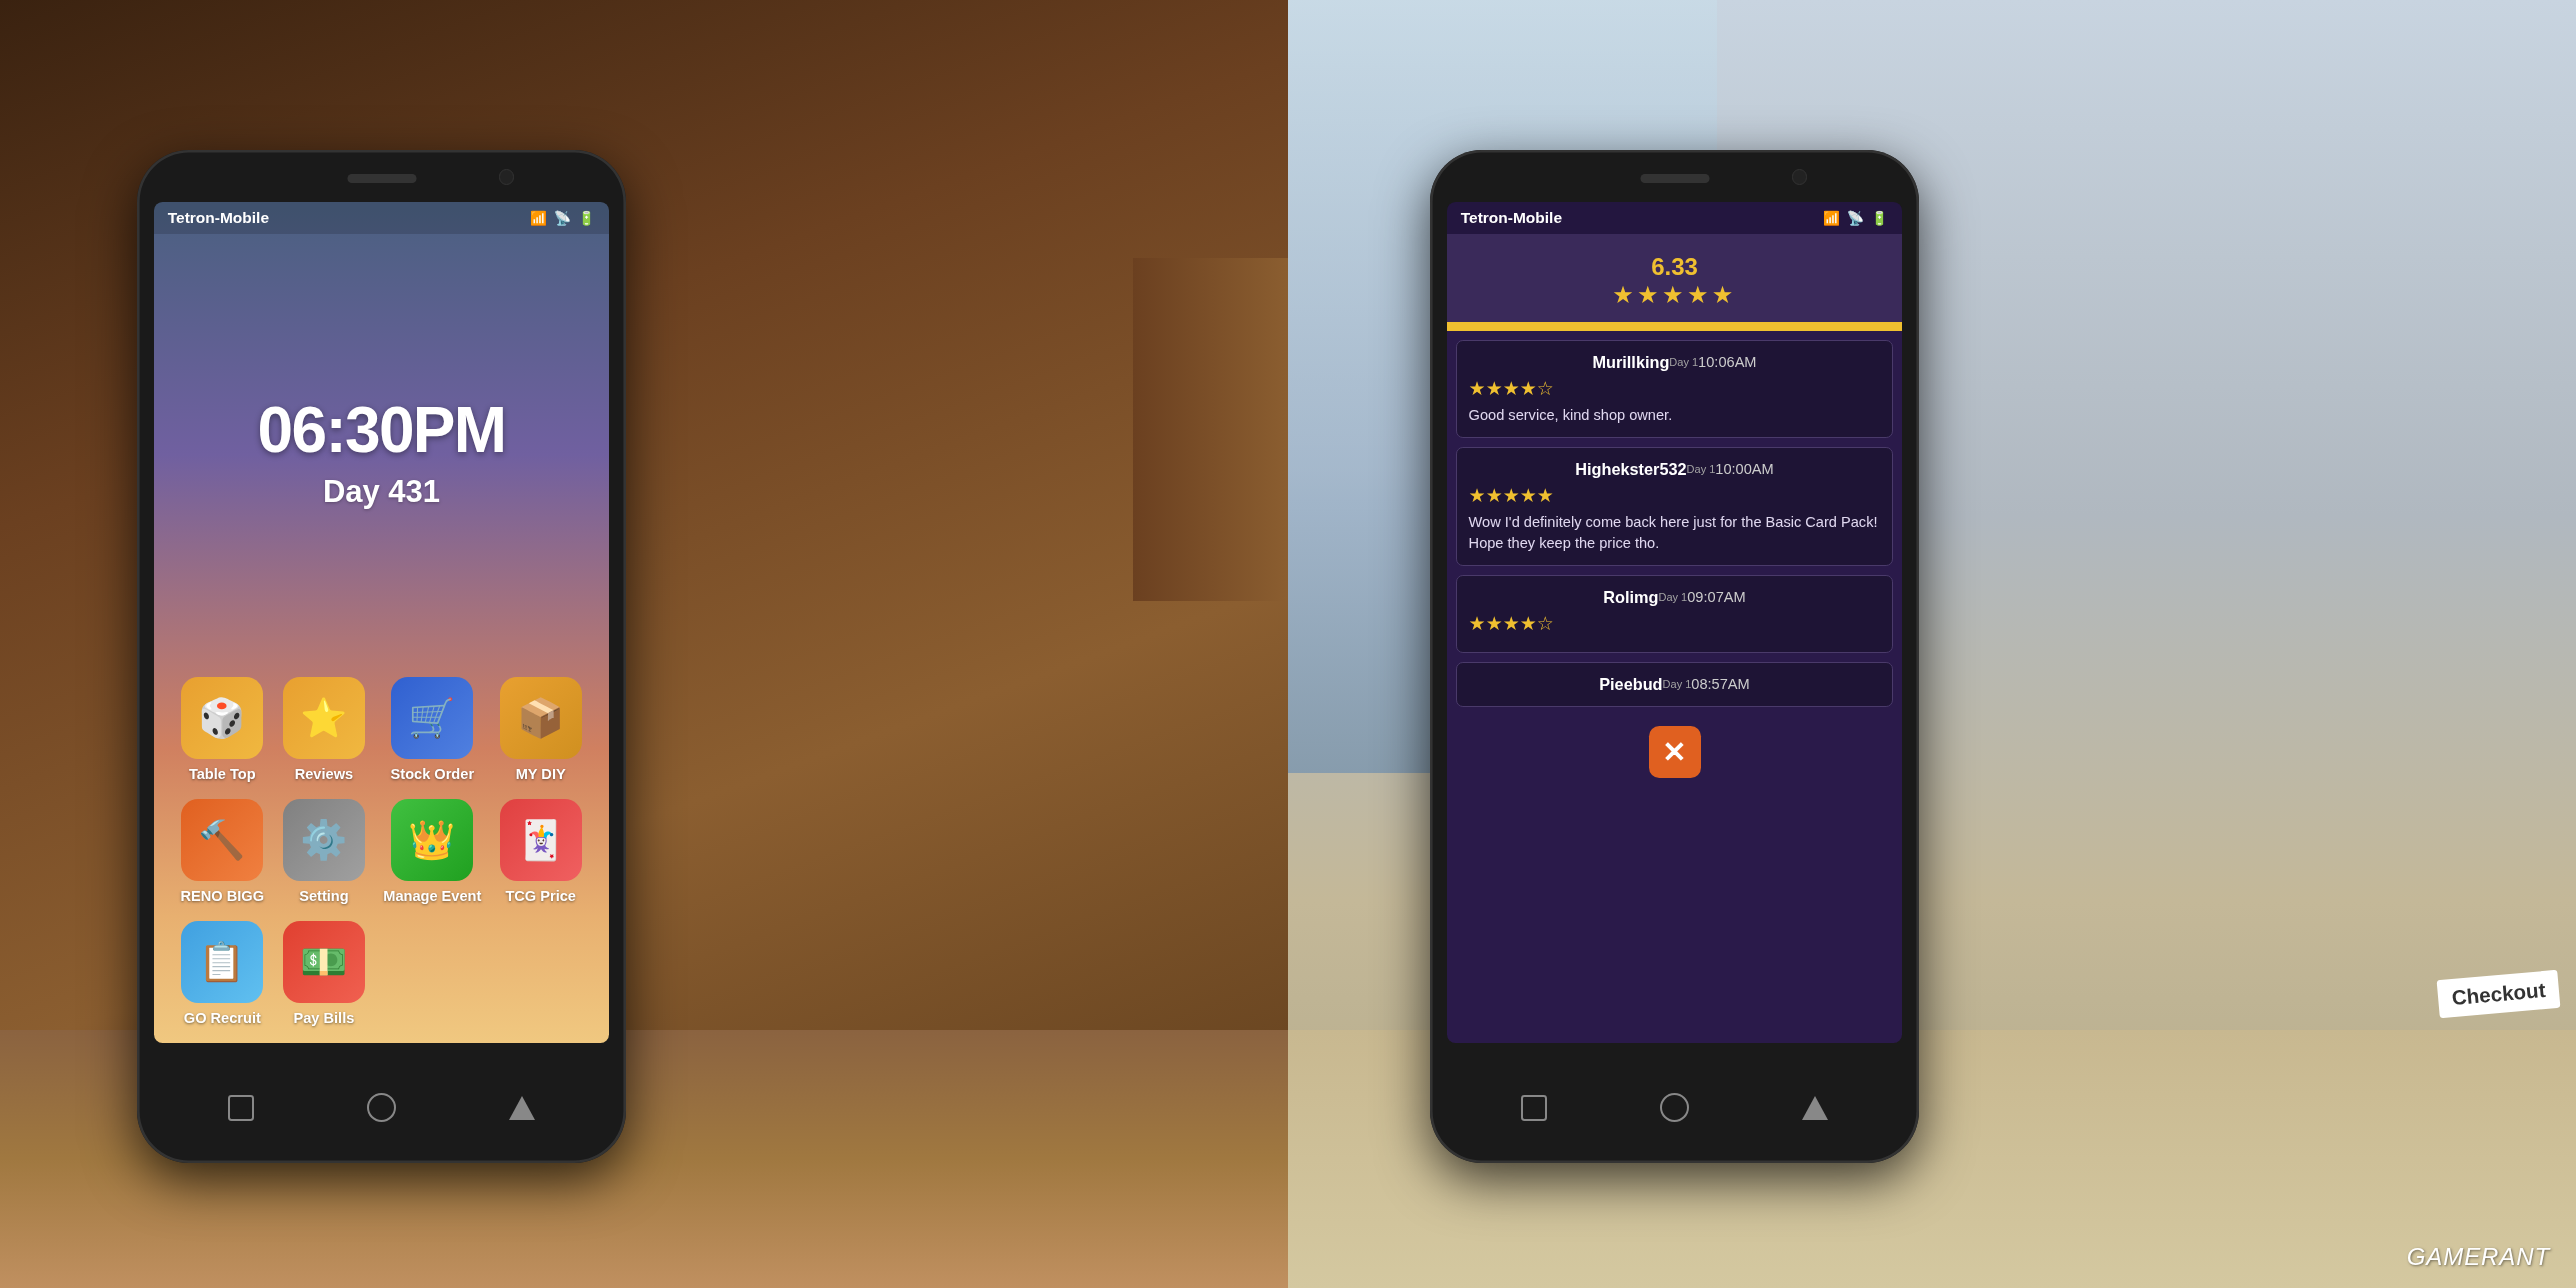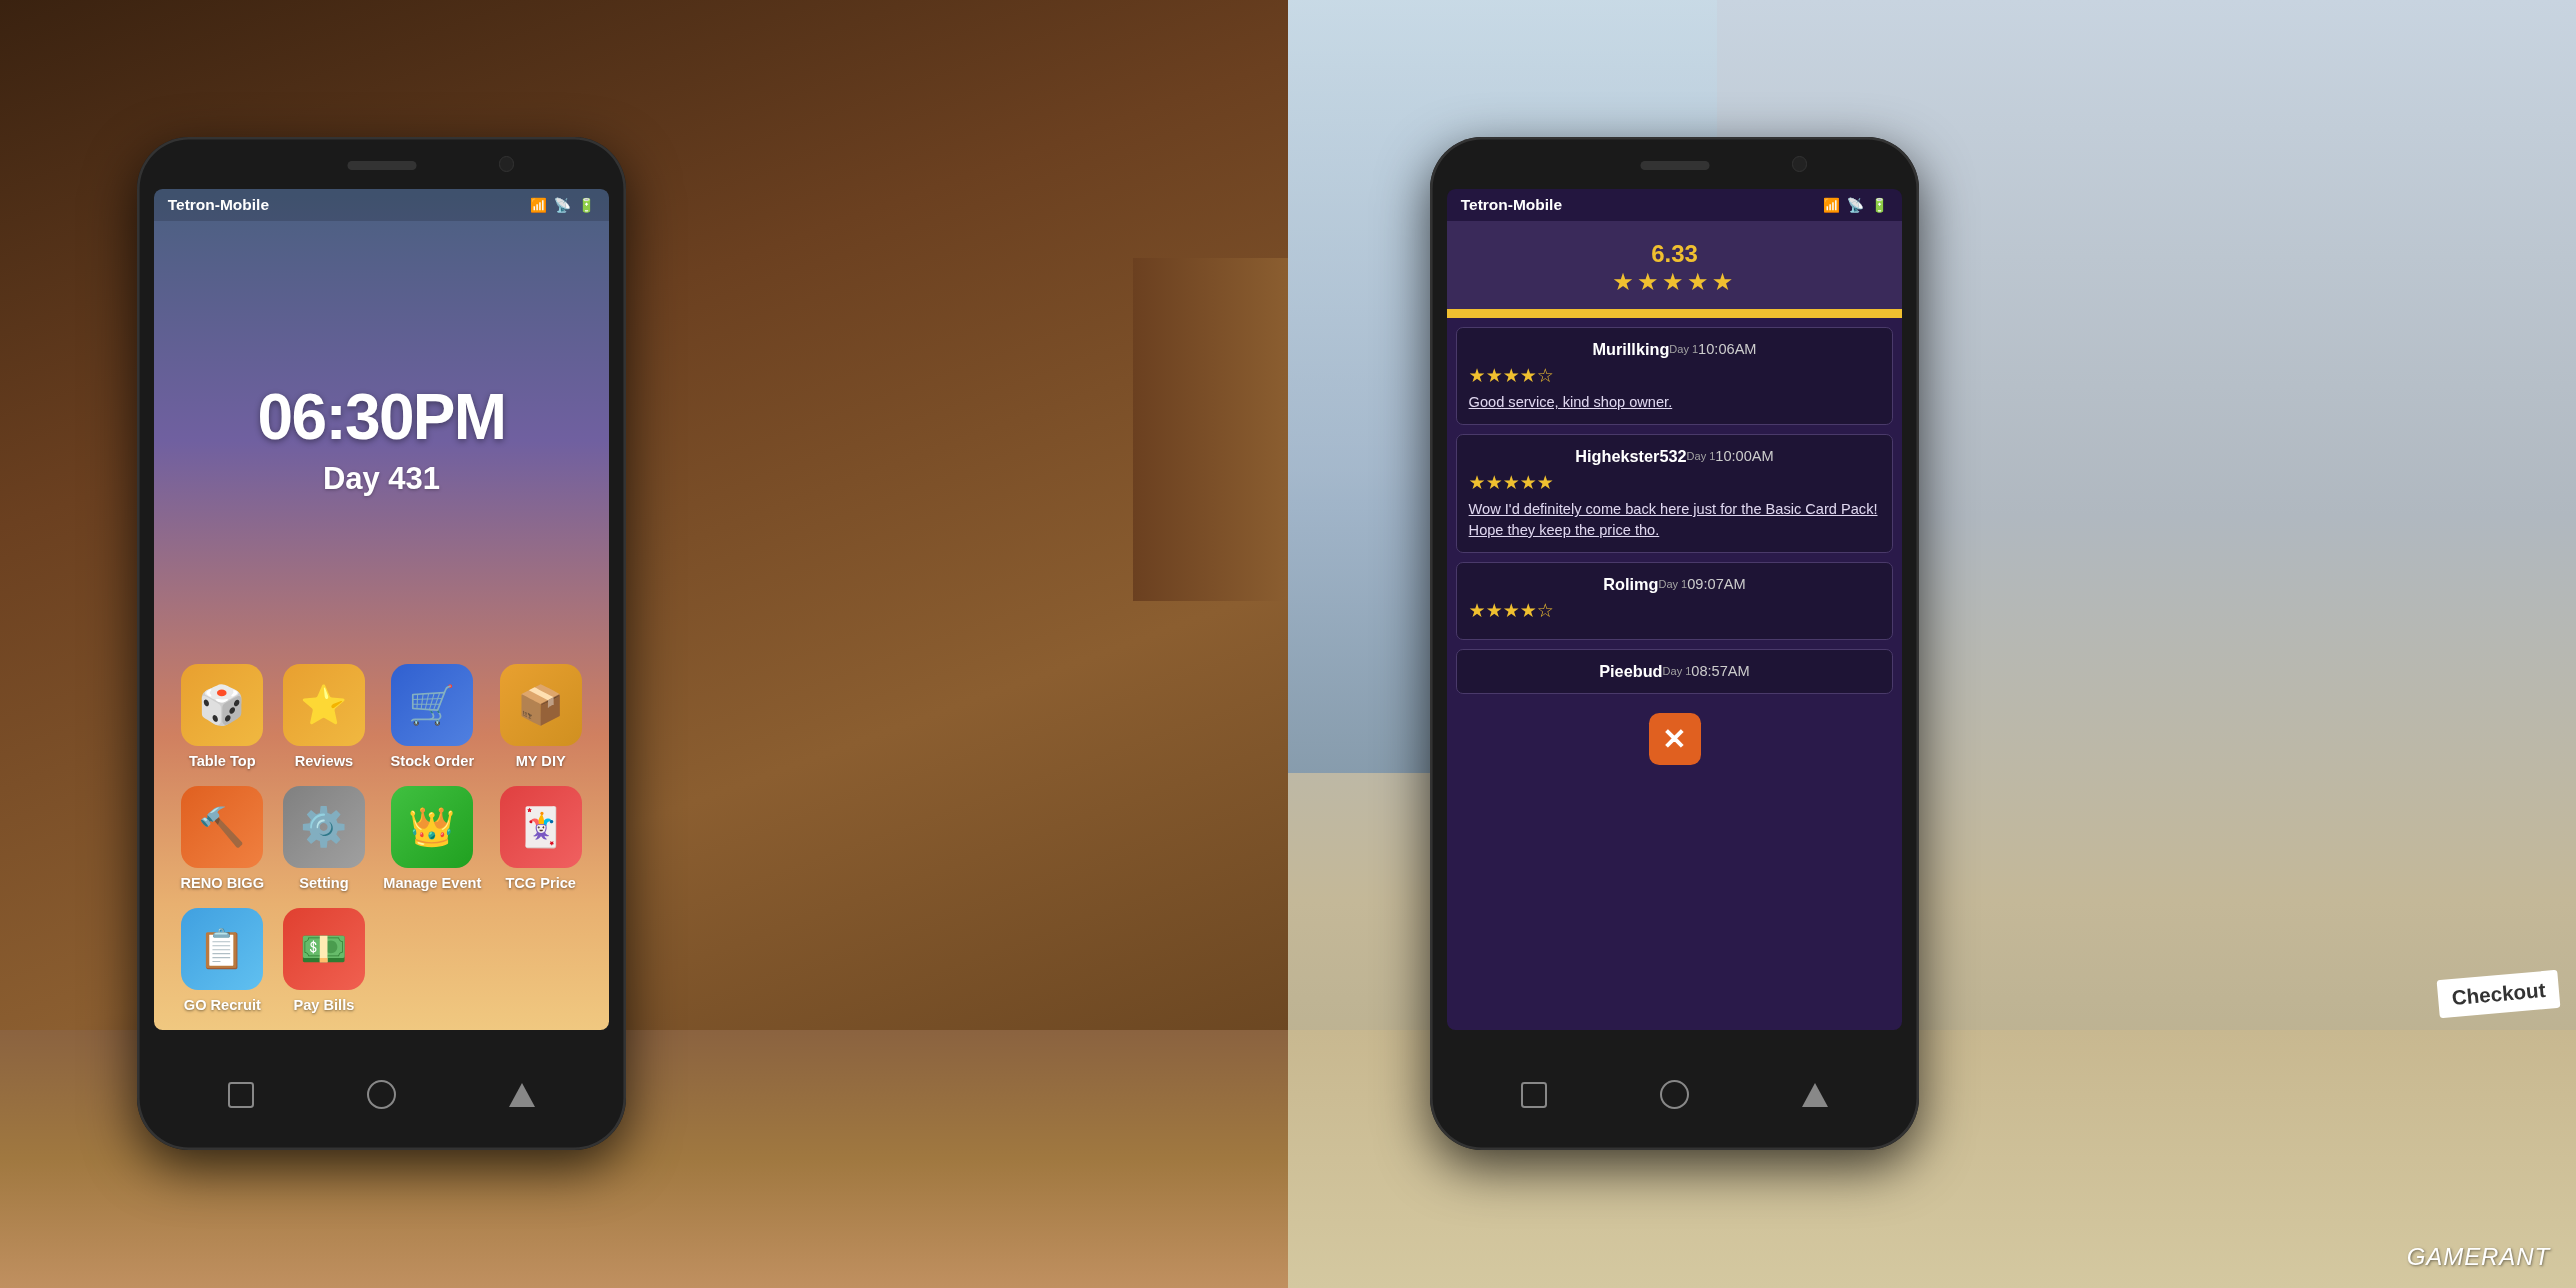--- a/index.html
+++ b/index.html
@@ -54,21 +54,21 @@
       background: linear-gradient(180deg, #c8b890 0%, #d4c8a0 100%);
     }
 
     
     .phone {
       position: absolute;
       width: 489px;
       height: 1013px;
       background: #1a1a1a;
       border-radius: 52px;
-      top: 137px;
+      top: 150px;
       box-shadow: 0 17px 52px rgba(0,0,0,0.7), inset 0 0 0 2.6px #333;
     }
     .phone-left { left: 137px; }
     .phone-right { left: 142px; }
 
     .phone-speaker {
       position: absolute;
       top: 24px;
       left: 50%;
       transform: translateX(-50%);
@@ -270,21 +270,21 @@
     .review-meta {
       display: flex;
       justify-content: center;
       align-items: center;
       font-size: 15.5px;
     }
     .review-username { font-weight: bold; color: white; font-size: 16.3px; }
     .review-day { color: #a3a3a3; font-size: 11px; }
     .review-time { color: #ccc; font-size: 14.6px; }
     .review-stars { color: #f0c030; font-size: 19px; margin: 5.2px 0; }
-    .review-text { color: #e0d8f0; font-size: 14.6px; line-height: 1.4; text-decoration: underline; }
+    .review-text { color: #e0d8f0; font-size: 14.6px; line-height: 1.4; }
 
     .close-btn {
       display: flex;
       justify-content: center;
       padding: 10.3px;
     }
     .close-btn-inner {
       background: #e06020;
       width: 52px;
       height: 52px;

